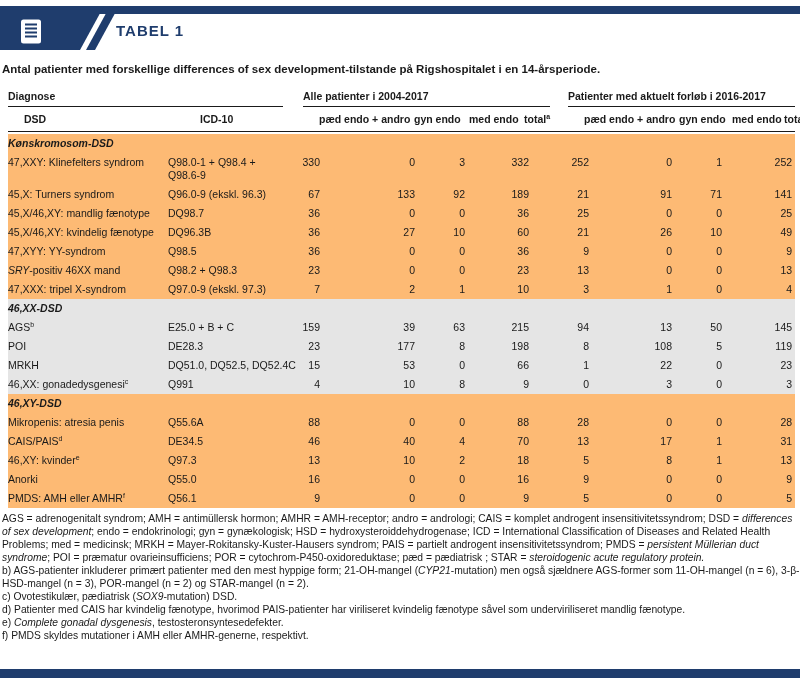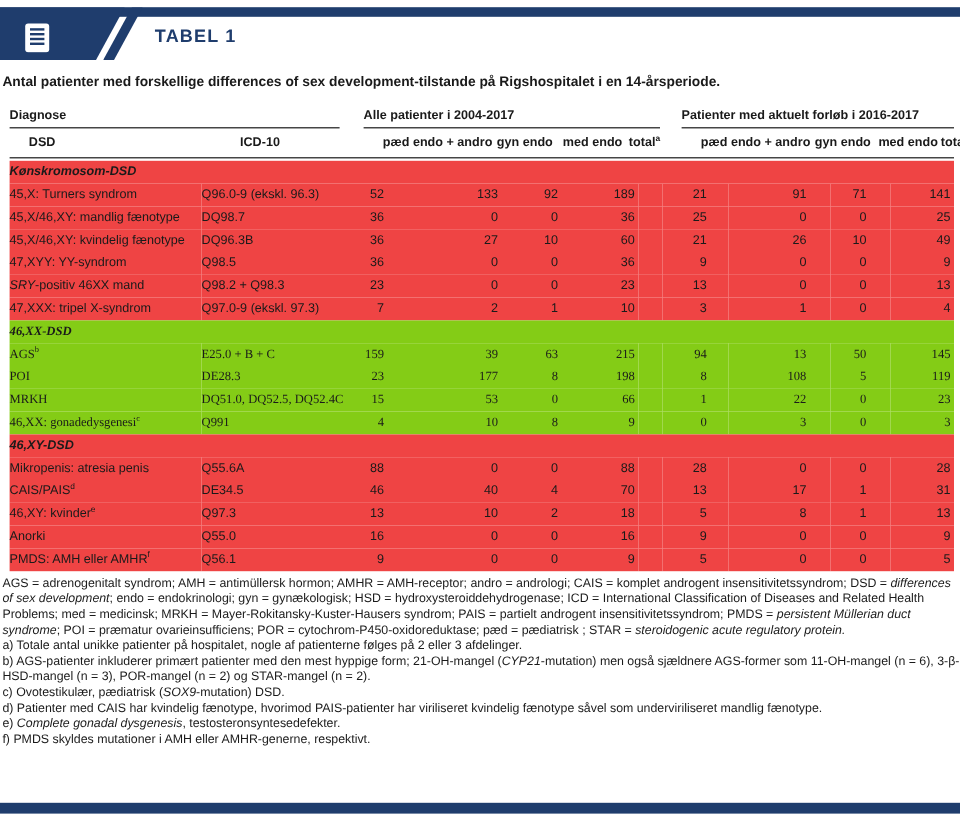--- a/index.html
+++ b/index.html
@@ -10,21 +10,21 @@
     font-family:"Liberation Sans","DejaVu Sans",sans-serif;
   }
   
   .banner { position:relative; height:44px; margin-top:6px; }
   .strip { position:absolute; top:0; left:0; right:0; height:8px; background:#1f3d6d; }
   .tab   { position:absolute; top:0; left:0; width:130px; height:44px; background:#1f3d6d;
            clip-path:polygon(0 0,104px 0,80px 100%,0 100%); }
   .sliver{ position:absolute; top:0; left:0; width:130px; height:44px; background:#1f3d6d;
            clip-path:polygon(110px 0,119px 0,95px 100%,86px 100%); }
   .doc-icon { position:absolute; left:20px; top:13px; }
-  .banner-label { position:absolute; left:129px; top:16px; color:#1f3d6d;
+  .banner-label { position:absolute; left:116px; top:16px; color:#1f3d6d;
            font-size:15px; font-weight:bold; letter-spacing:1px; }
   
   .title { margin:13px 0 0 2px; font-size:11.5px; font-weight:bold; }
   
   .custom-head { position:relative; height:44px; margin-top:15px; font-size:10.5px; font-weight:bold; }
   .hgrp { position:absolute; top:0; height:17px; border-bottom:1.5px solid #1a1a1a; white-space:nowrap; }
   .hg-diagnose { left:8px;  width:275px; }
   .hg-one      { left:303px; width:247px; }
   .hg-two      { left:568px; width:227px; }
   .sh { position:absolute; top:23px; white-space:nowrap;margin-left:16px; }
@@ -32,22 +32,22 @@
   .sh-p1{left:303px} .sh-g1{left:398px} .sh-m1{left:453px} .sh-t1{left:508px}
   .sh-p2{left:568px} .sh-g2{left:663px} .sh-m2{left:716px} .sh-t2{left:768px}
   .head-rule { position:absolute; left:8px; width:787px; top:41px; border-bottom:1.5px solid #1a1a1a; }
   
   table { margin-left:8px; width:787px; border-collapse:collapse; table-layout:fixed; font-size:10.5px; }
   col.c-lbl{width:160px} col.c-icd{width:132px}
   col.c-n0{width:55px} col.c-n1{width:65px} col.c-n2{width:50px} col.c-n3{width:62px}
   col.c-sp{width:20px}
   col.c-n4{width:55px} col.c-n5{width:85px} col.c-n6{width:50px} col.c-n7{width:53px}
   td { padding:3px 0; line-height:13px; vertical-align:top; }
-  tr.dark  { background:#ef4444; }
-  tr.light { background:#84cc16;font-family:Liberation Serif, serif; }
+  tr.dark  { background:#fdba74; }
+  tr.light { background:#e5e5e5; }
   td.sec-label { font-style:italic; font-weight:bold; }
   td.lbl { white-space:nowrap; overflow:visible; }
   td.icd { white-space:pre-line; }
   td.num { text-align:right; font-variant-numeric:tabular-nums; }
   td.n0{padding-right:35px} td.n1{padding-right:5px} td.n2{padding-right:5px} td.n3{padding-right:3px}
   td.n4{padding-right:18px} td.n5{padding-right:20px} td.n6{padding-right:20px} td.n7{padding-right:3px}
   sup { font-size:7px; line-height:0; vertical-align:super; }
   .it { font-style:italic; }
   
   .footnotes { margin:4px 0 17px 2px; font-size:10.3px; line-height:13px; }
@@ -105,23 +105,37 @@
       <col class="c-n4">
         <col class="c-n5">
         <col class="c-n6">
         <col class="c-n7">
     </colgroup>
     <tbody>
         <tr class="dark">
           <td colspan="11" class="sec-label">Kønskromosom-DSD</td>
         </tr>
         <tr class="dark">
+          <td class="lbl"><span>47,XXY: Klinefelters syndrom</span></td>
+          <td class="icd">Q98.0-1 + Q98.4 +
+Q98.6-9</td>
+          <td class="num n0">330</td>
+          <td class="num n1">0</td>
+          <td class="num n2">3</td>
+          <td class="num n3">332</td>
+          <td class="spacer"></td>
+          <td class="num n4">252</td>
+          <td class="num n5">0</td>
+          <td class="num n6">1</td>
+          <td class="num n7">252</td>
+        </tr>
+        <tr class="dark">
           <td class="lbl"><span>45,X: Turners syndrom</span></td>
           <td class="icd">Q96.0-9 (ekskl. 96.3)</td>
-          <td class="num n0">52</td>
+          <td class="num n0">67</td>
           <td class="num n1">133</td>
           <td class="num n2">92</td>
           <td class="num n3">189</td>
           <td class="spacer"></td>
           <td class="num n4">21</td>
           <td class="num n5">91</td>
           <td class="num n6">71</td>
           <td class="num n7">141</td>
         </tr>
         <tr class="dark">
@@ -310,21 +324,20 @@
           <td class="num n4">5</td>
           <td class="num n5">0</td>
           <td class="num n6">0</td>
           <td class="num n7">5</td>
         </tr>
       </tbody>
   </table>
 
   <div class="footnotes">
     <p><span>AGS = adrenogenitalt syndrom; AMH = antimüllersk hormon; AMHR = AMH-receptor; andro = andrologi; CAIS = komplet androgent insensitivitetssyndrom; DSD = </span><span class="it">differences of sex development</span><span>; endo = endokrinologi; gyn = gynækologisk; HSD = hydroxysteroiddehydrogenase; ICD = International Classification of Diseases and Related Health Problems; med = medicinsk; MRKH = Mayer-Rokitansky-Kuster-Hausers syndrom; PAIS = partielt androgent insensitivitetssyndrom; PMDS = </span><span class="it">persistent Müllerian duct syndrome</span><span>; POI = præmatur ovarieinsufficiens; POR = cytochrom-P450-oxidoreduktase; pæd = pædiatrisk ; STAR = </span><span class="it">steroidogenic acute regulatory protein.</span></p>
-  <p><span>a) Totale antal unikke patienter på hospitalet, nogle af patienterne følges på 2 eller 3 afdelinger.</span></p>
       <p><span>b) AGS-patienter inkluderer primært patienter med den mest hyppige form; 21-OH-mangel (</span><span class="it">CYP21</span><span>-mutation) men også sjældnere AGS-former som 11-OH-mangel (n = 6), 3-β-HSD-mangel (n = 3), POR-mangel (n = 2) og STAR-mangel (n = 2).</span></p>
       <p><span>c) Ovotestikulær, pædiatrisk (</span><span class="it">SOX9</span><span>-mutation) DSD.</span></p>
       <p><span>d) Patienter med CAIS har kvindelig fænotype, hvorimod PAIS-patienter har viriliseret kvindelig fænotype såvel som underviriliseret mandlig fænotype.</span></p>
       <p><span>e) </span><span class="it">Complete gonadal dysgenesis</span><span>, testosteronsyntesedefekter.</span></p>
       <p><span>f) PMDS skyldes mutationer i AMH eller AMHR-generne, respektivt.</span></p>
     </div>
 
   <div class="bottombar"></div>
 </div>
 

